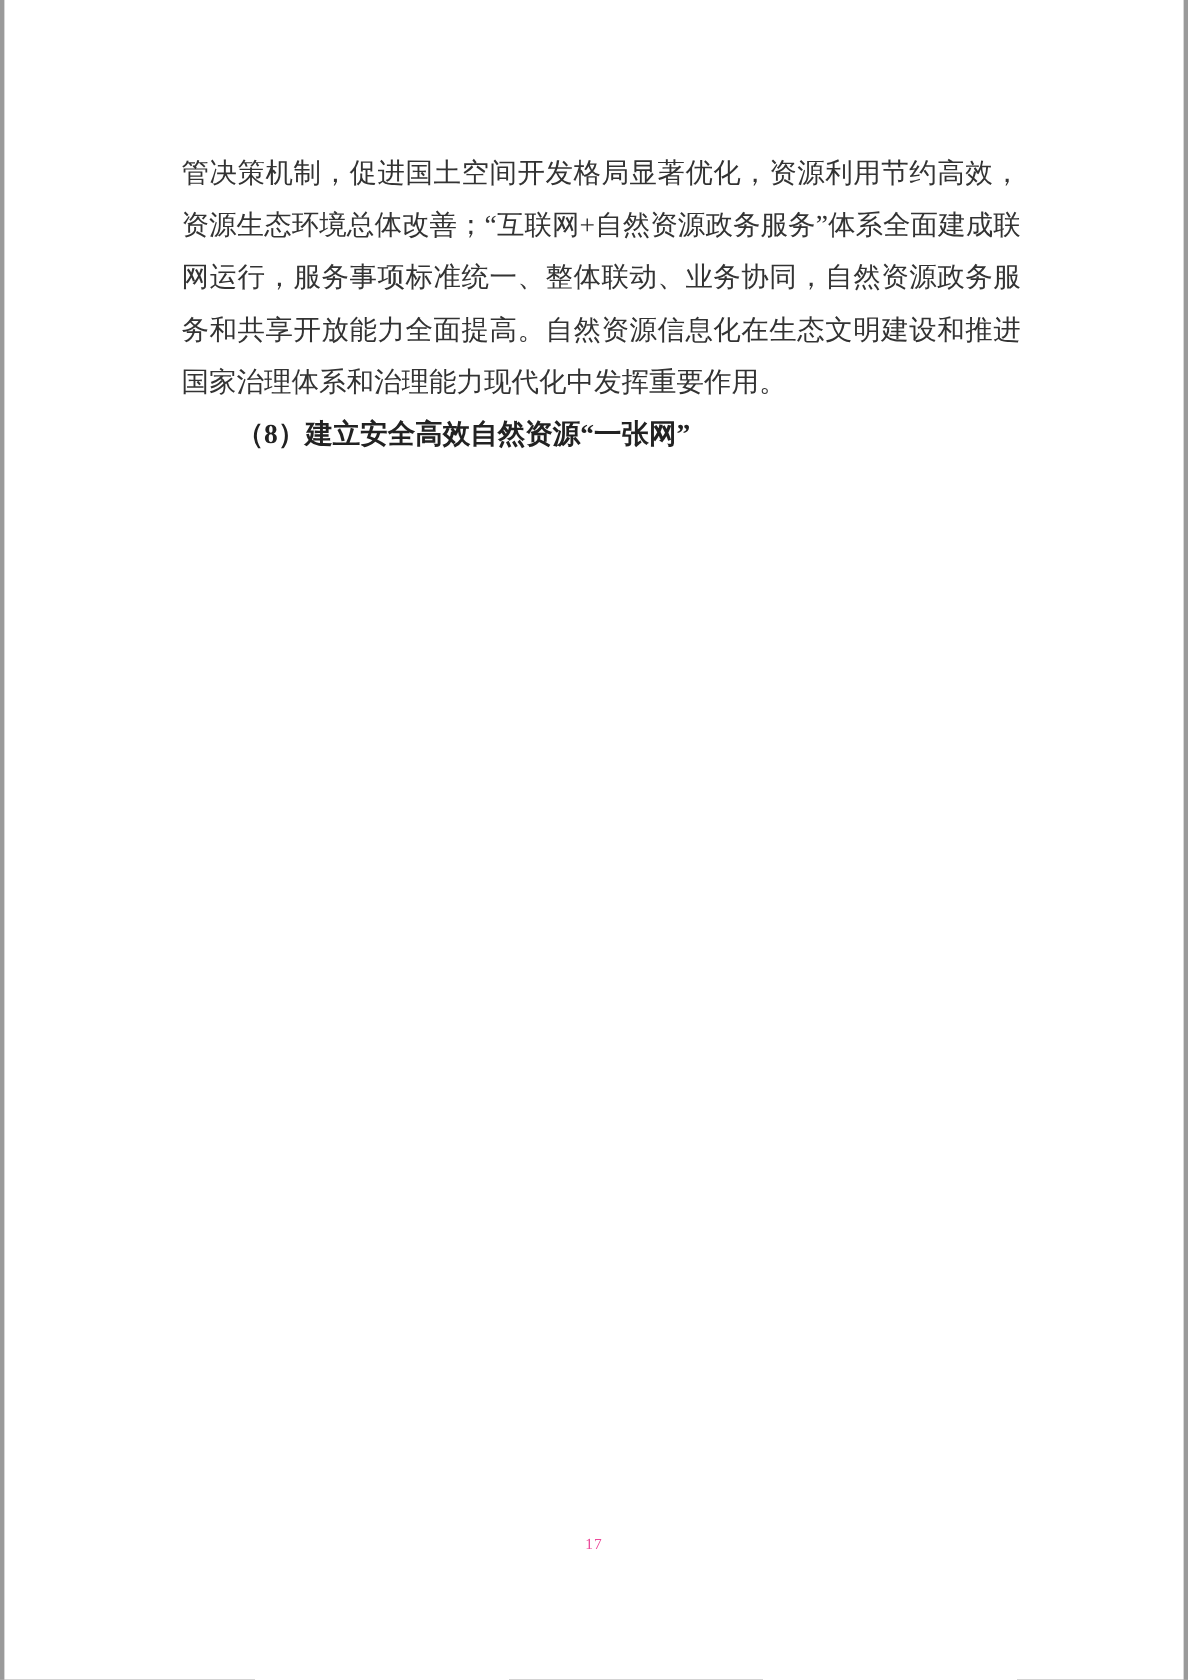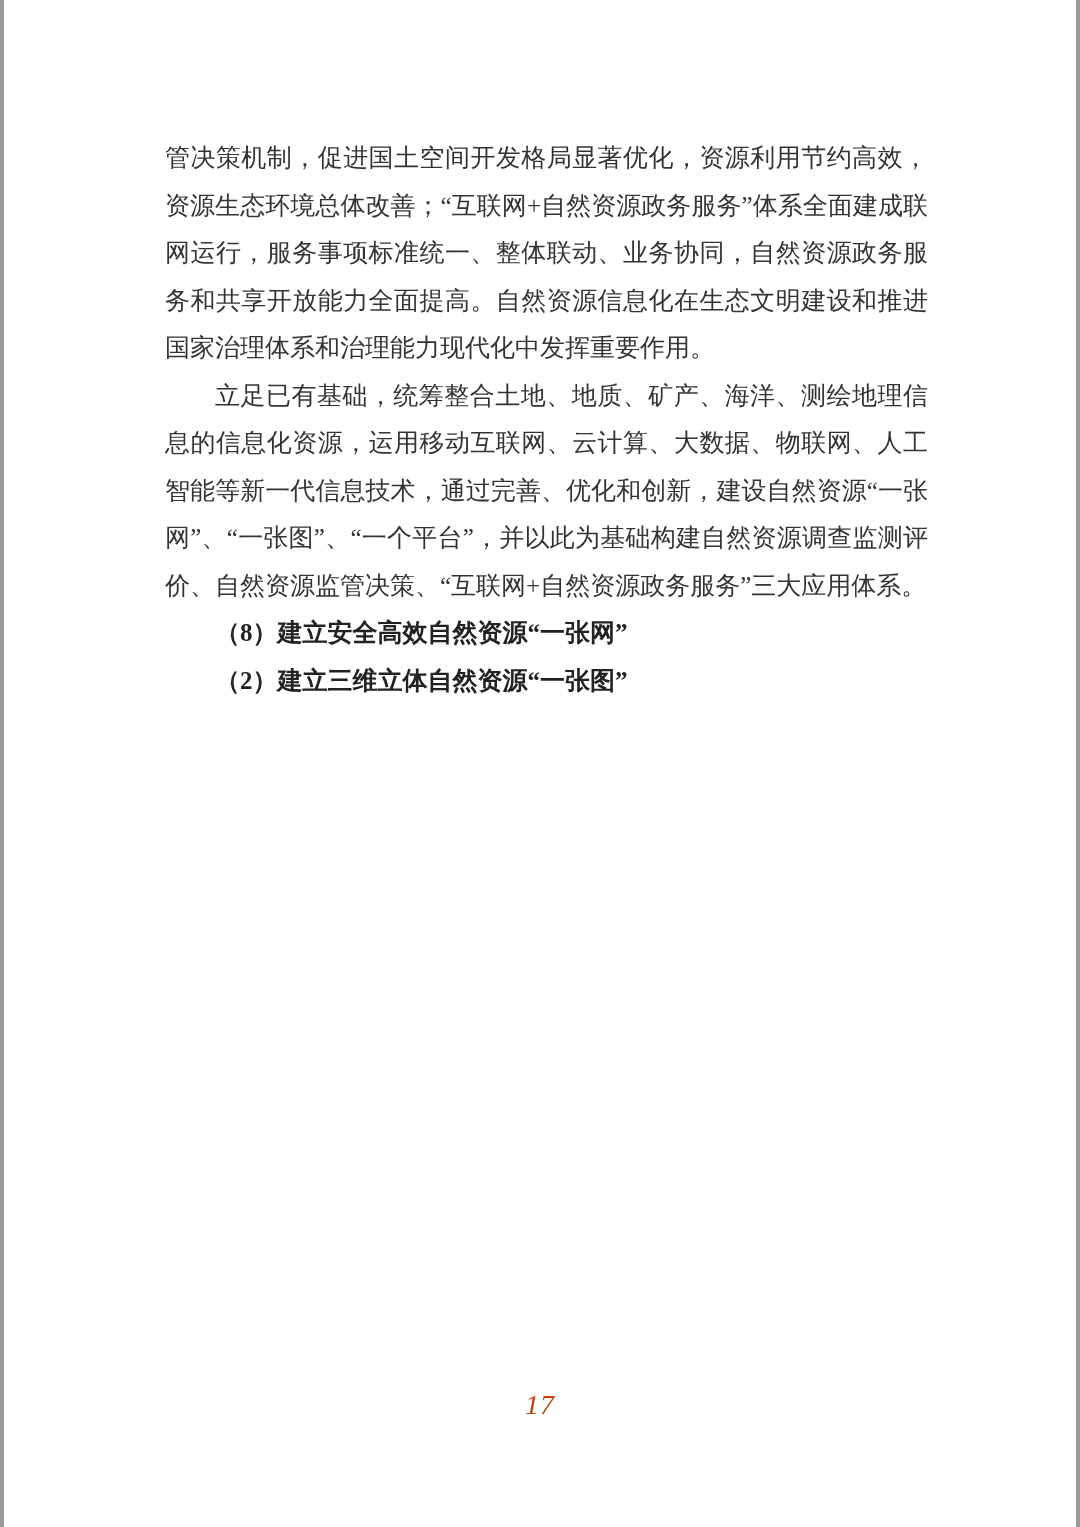--- a/index.html
+++ b/index.html
@@ -40,31 +40,28 @@
     font-weight: bold;
     color: #222222;
     text-align: left;
   }
   .page-number {
     position: absolute;
     top: 1390px;
     left: 0;
     width: 100%;
     text-align: center;
-    font-size: 28px;
+    font-size: 14px;
     line-height: 30px;
-    color: #c2410c;
+    color: #ec4899;
     letter-spacing: 1px;
-    font-style: italic;
   }
 </style>
 </head>
 <body>
 
 <div class="page">
   <div class="content">
     <p class="para continuation">管决策机制，促进国土空间开发格局显著优化，资源利用节约高效，资源生态环境总体改善；“互联网+自然资源政务服务”体系全面建成联网运行，服务事项标准统一、整体联动、业务协同，自然资源政务服务和共享开放能力全面提高。自然资源信息化在生态文明建设和推进国家治理体系和治理能力现代化中发挥重要作用。</p>
-    <p class="para">立足已有基础，统筹整合土地、地质、矿产、海洋、测绘地理信息的信息化资源，运用移动互联网、云计算、大数据、物联网、人工智能等新一代信息技术，通过完善、优化和创新，建设自然资源“一张网”、“一张图”、“一个平台”，并以此为基础构建自然资源调查监测评价、自然资源监管决策、“互联网+自然资源政务服务”三大应用体系。</p>
     <p class="heading">（8）建立安全高效自然资源“一张网”</p>
-    <p class="heading">（2）建立三维立体自然资源“一张图”</p>
   </div>
   <div class="page-number">17</div>
 </div>
 
 </body></html>

